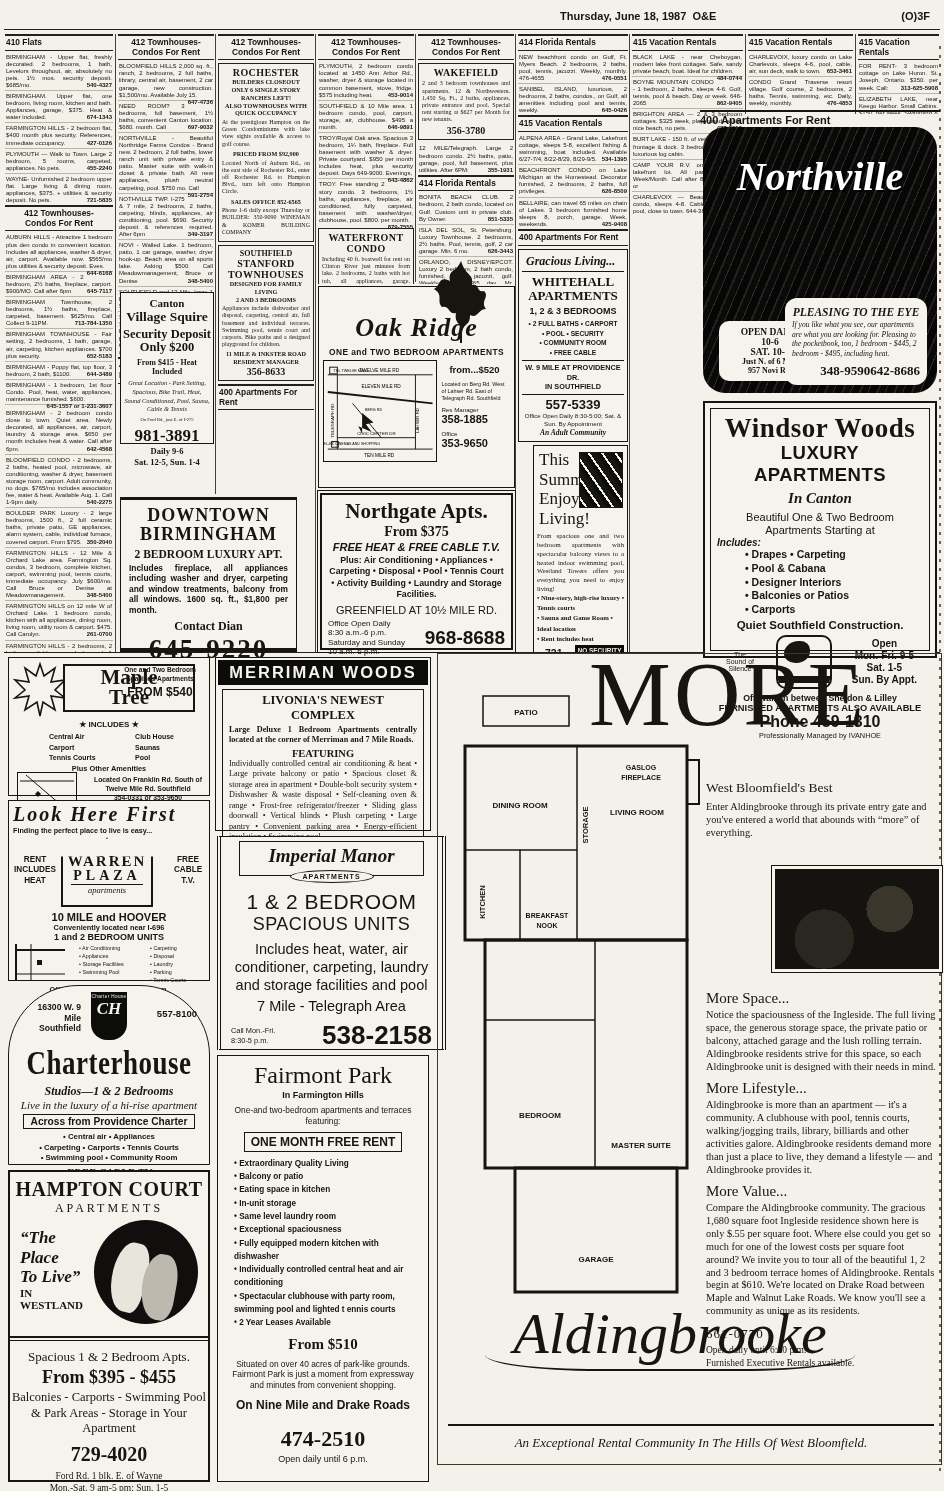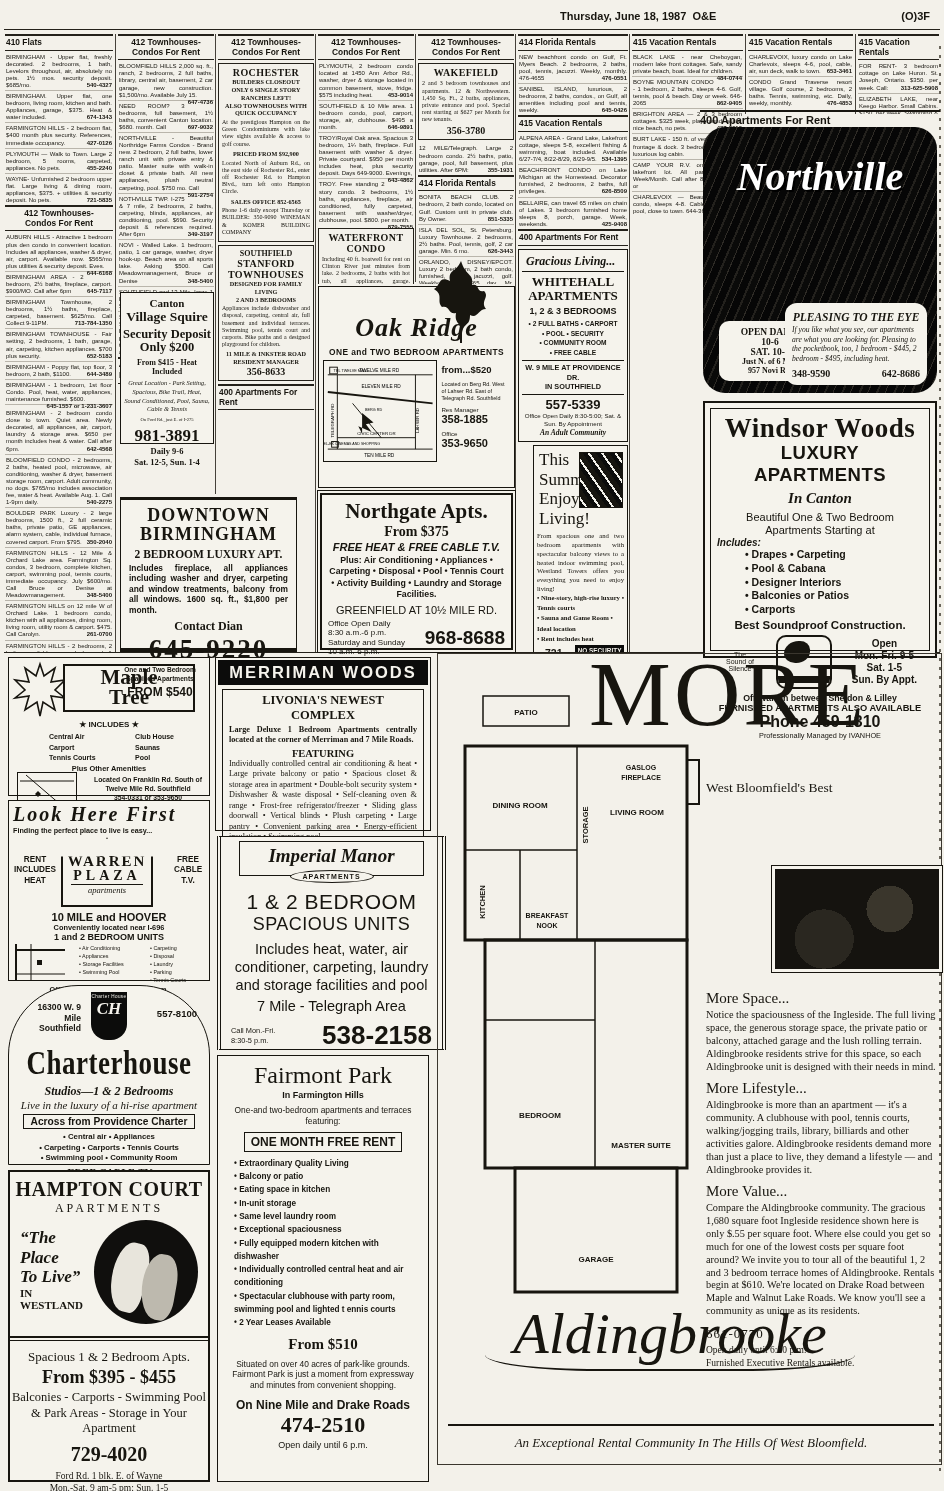--- a/index.html
+++ b/index.html
@@ -37,21 +37,21 @@
   .nville .nname{color:#fff;font:italic bold 40px "Liberation Serif",serif;text-align:center;margin-top:26px;
       text-shadow:2px 2px 0 #000;}
   .nv-left{position:absolute;left:16px;bottom:12px;width:96px;background:#f5f3ec;border-radius:10px;
       padding:6px 3px;text-align:center;font-family:"Liberation Serif",serif;}
   .nv-left .l1{font-weight:bold;font-size:9.5px;}
   .nv-left .l2{font-weight:bold;font-size:8px;}
   .nv-right{position:absolute;right:10px;bottom:8px;width:128px;background:#f5f3ec;border-radius:12px;
       padding:8px 7px 6px;font-family:"Liberation Serif",serif;}
   .nv-right .t{font:italic bold 11.5px "Liberation Serif",serif;text-align:center;}
   .nv-right .b{font:italic 7.6px "Liberation Serif",serif;line-height:1.25;margin-top:2px;}
-  .nv-right .ph{display:flex;justify-content:space-between;font-weight:bold;font-size:10px;margin-top:5px;}
+  .nv-right .ph{display:flex;justify-content:flex-end;font-weight:bold;font-size:13px;margin-top:5px;}
   
   .windsor{padding:5px;}
   .windsor .inner{border:1px solid #17150f;height:100%;box-sizing:border-box;padding:4px 6px;}
   .windsor .t1{font:bold 27px "Liberation Serif",serif;text-align:center;letter-spacing:.5px;}
   .windsor .t2{font-weight:bold;font-size:18.5px;text-align:center;letter-spacing:.5px;margin-top:-2px;}
   .windsor .t3{font:italic bold 15px "Liberation Serif",serif;text-align:center;margin:4px 0;}
   .windsor .blurb{font-size:11px;text-align:center;line-height:1.2;}
   .windsor .price{font-weight:bold;font-size:28px;text-align:center;margin:1px 0 2px;}
   .windsor .incl{font:italic bold 10px "Liberation Sans",sans-serif;}
   .windsor .ilist{font-weight:bold;font-size:10.5px;line-height:1.3;padding-left:28px;}
@@ -83,21 +83,21 @@
   .dtb .s{font:bold 11.5px "Liberation Serif",serif;margin:4px 0 3px;}
   .dtb .b{font-size:8.4px;font-weight:bold;text-align:justify;line-height:1.25;}
   .dtb .c{font:bold 12px "Liberation Serif",serif;margin-top:4px;}
   .dtb .p{font:bold 27px "Liberation Serif",serif;letter-spacing:2px;}
   
   .oak .leaf{position:absolute;right:18px;top:-28px;}
   .oak .name{font:italic bold 26px "Liberation Serif",serif;text-align:center;margin-top:26px;letter-spacing:1px;}
   .oak .sub{font-weight:bold;font-size:8.4px;text-align:center;margin:4px 0 3px;letter-spacing:.4px;}
   .oak .low{display:flex;padding:0 4px;}
   .oak .info{width:72px;padding-left:4px;font-size:6px;}
-  .oak .from{font-weight:bold;font-size:9.5px;margin:4px 0 6px;}
+  .oak .from{font-weight:bold;font-size:9.5px;margin:4px 8px 6px;}
   .oak .loc{font-size:5.4px;line-height:1.25;}
   .oak .rl{font-size:6.2px;margin-top:5px;}
   .oak .rp{font-weight:bold;font-size:11px;}
   
   .ngate{border:2px solid #17150f;outline:1px solid #17150f;outline-offset:2px;padding:4px 6px;text-align:center;}
   .ngate .t{font:bold 21px "Liberation Serif",serif;}
   .ngate .f{font:bold 14px "Liberation Serif",serif;}
   .ngate .fr{font:italic bold 11px "Liberation Sans",sans-serif;margin:1px 0;}
   .ngate .feat{font-weight:bold;font-size:8.8px;line-height:1.3;text-align:center;margin:2px 0;}
   .ngate .loc{font-size:11px;margin:3px 0;}
@@ -218,21 +218,21 @@
   .fp .n{font:24px "Liberation Serif",serif;text-align:center;}
   .fp .s{font-weight:bold;font-size:9px;text-align:center;margin-top:1px;}
   .fp .i{font-size:8.4px;text-align:center;line-height:1.3;margin-top:5px;}
   .fp .offer{border:1.5px solid #17150f;font-weight:bold;font-size:12px;text-align:center;
       margin:5px 18px;padding:2px 0;}
   .fp .bl{font-weight:bold;font-size:8.2px;line-height:1.62;padding-left:8px;margin-top:3px;}
   .fp .bl div:before{content:"• ";}
   .fp .fr{font:bold 15px "Liberation Serif",serif;text-align:center;margin-top:6px;}
   .fp .b{font-size:8.4px;text-align:center;line-height:1.3;margin-top:6px;padding:0 6px;}
   .fp .r{font-weight:bold;font-size:12px;text-align:center;margin-top:7px;}
-  .fp .p{font:bold 22px "Liberation Serif",serif;text-align:center;margin-top:0;}
+  .fp .p{font:bold 22px "Liberation Serif",serif;text-align:center;margin-top:14px;}
   .fp .h{font-size:9px;text-align:center;margin-top:2px;}
   
   .aldg-box{position:absolute;left:437px;top:653px;width:503px;height:810px;border:1px solid #3a362e;}
   .more{position:absolute;left:548px;top:648px;width:360px;font:92px "Liberation Serif",serif;
         text-align:center;letter-spacing:3px;line-height:1;}
   .aldg-intro{position:absolute;left:706px;top:780px;width:232px;font-family:"Liberation Serif",serif;}
   .aldg-intro .h{font-size:13.5px;margin-bottom:4px;}
   .aldg-intro .b{font-size:10.3px;line-height:1.28;}
   .aldg-photo{position:absolute;left:772px;top:866px;width:164px;height:100px;background:#15130f;
         border:3px solid #f5f3ec;outline:1px solid #17150f;
@@ -576,21 +576,21 @@
       <div class="t3">In Canton</div>
       <div class="blurb">Beautiful One &amp; Two Bedroom Apartments Starting at</div>
       <div class="incl">Includes:</div>
       <div class="ilist">
           <div>• Drapes • Carpeting</div>
           <div>• Pool &amp; Cabana</div>
           <div>• Designer Interiors</div>
           <div>• Balconies or Patios</div>
           <div>• Carports</div>
         </div>
-      <div class="quiet">Best Soundproof Construction.</div>
+      <div class="quiet">Quiet Southfield Construction.</div>
       <div class="logorow">
         <div class="cap">The Sound of Silence</div>
         <div class="tree"></div>
         <div class="hours">Open
 Mon.-Fri. 9-5
 Sat. 1-5
 Sun. By Appt.</div>
       </div>
       <div class="loc2">Off Warren between Sheldon &amp; Lilley</div>
       <div class="furn">FURNISHED APARTMENTS ALSO AVAILABLE</div>
@@ -796,20 +796,21 @@
     <line x1="150" y1="250" x2="150" y2="478" stroke="#17150f" stroke-width="1.5"></line>
     <line x1="40" y1="330" x2="150" y2="330" stroke="#17150f" stroke-width="1.5"></line>
     <text x="95" y="428" font-size="8" text-anchor="middle">BEDROOM</text>
     <text x="196" y="458" font-size="8" text-anchor="middle">MASTER SUITE</text>
     <path d="M70 478 H232 V602 H70 Z" fill="none" stroke="#17150f" stroke-width="3"></path>
     <text x="151" y="572" font-size="8" text-anchor="middle">GARAGE</text>
   </svg>
 
   <div class="aldg-intro">
     <div class="h">West Bloomfield's Best</div>
+    <div class="b">Enter Aldingbrooke through its private entry gate and you've entered a world that abounds with “more” of everything.</div>
   </div>
   <div class="aldg-photo"></div>
   <div class="aldg-sections">
     <div class="h">More Space...</div>
     <div class="b">Notice the spaciousness of the Ingleside. The full living space, the generous storage space, the private patio or balcony, attached garage and the lush rolling terrain. Aldingbrooke residents strive for this space, so each Aldingbrooke unit is designed with their needs in mind.</div>
     <div class="h">More Lifestyle...</div>
     <div class="b">Aldingbrooke is more than an apartment — it's a community. A clubhouse with pool, tennis courts, walking/jogging trails, library, billiards and other activities galore. Aldingbrooke residents demand more than just a place to live, they demand a lifestyle — and Aldingbrooke provides it.</div>
     <div class="h">More Value...</div>
     <div class="b">Compare the Aldingbrooke community. The gracious 1,680 square foot Ingleside residence shown here is only $.55 per square foot. Where else could you get so much for one of the lowest costs per square foot around? We invite you to tour all of the beautiful 1, 2 and 3 bedroom terrace homes of Aldingbrooke. Rentals begin at $610. We're located on Drake Road between Maple and Walnut Lake Roads. We know you'll see a community as unique as its residents.</div>
     <div class="ph">661-0770</div>

